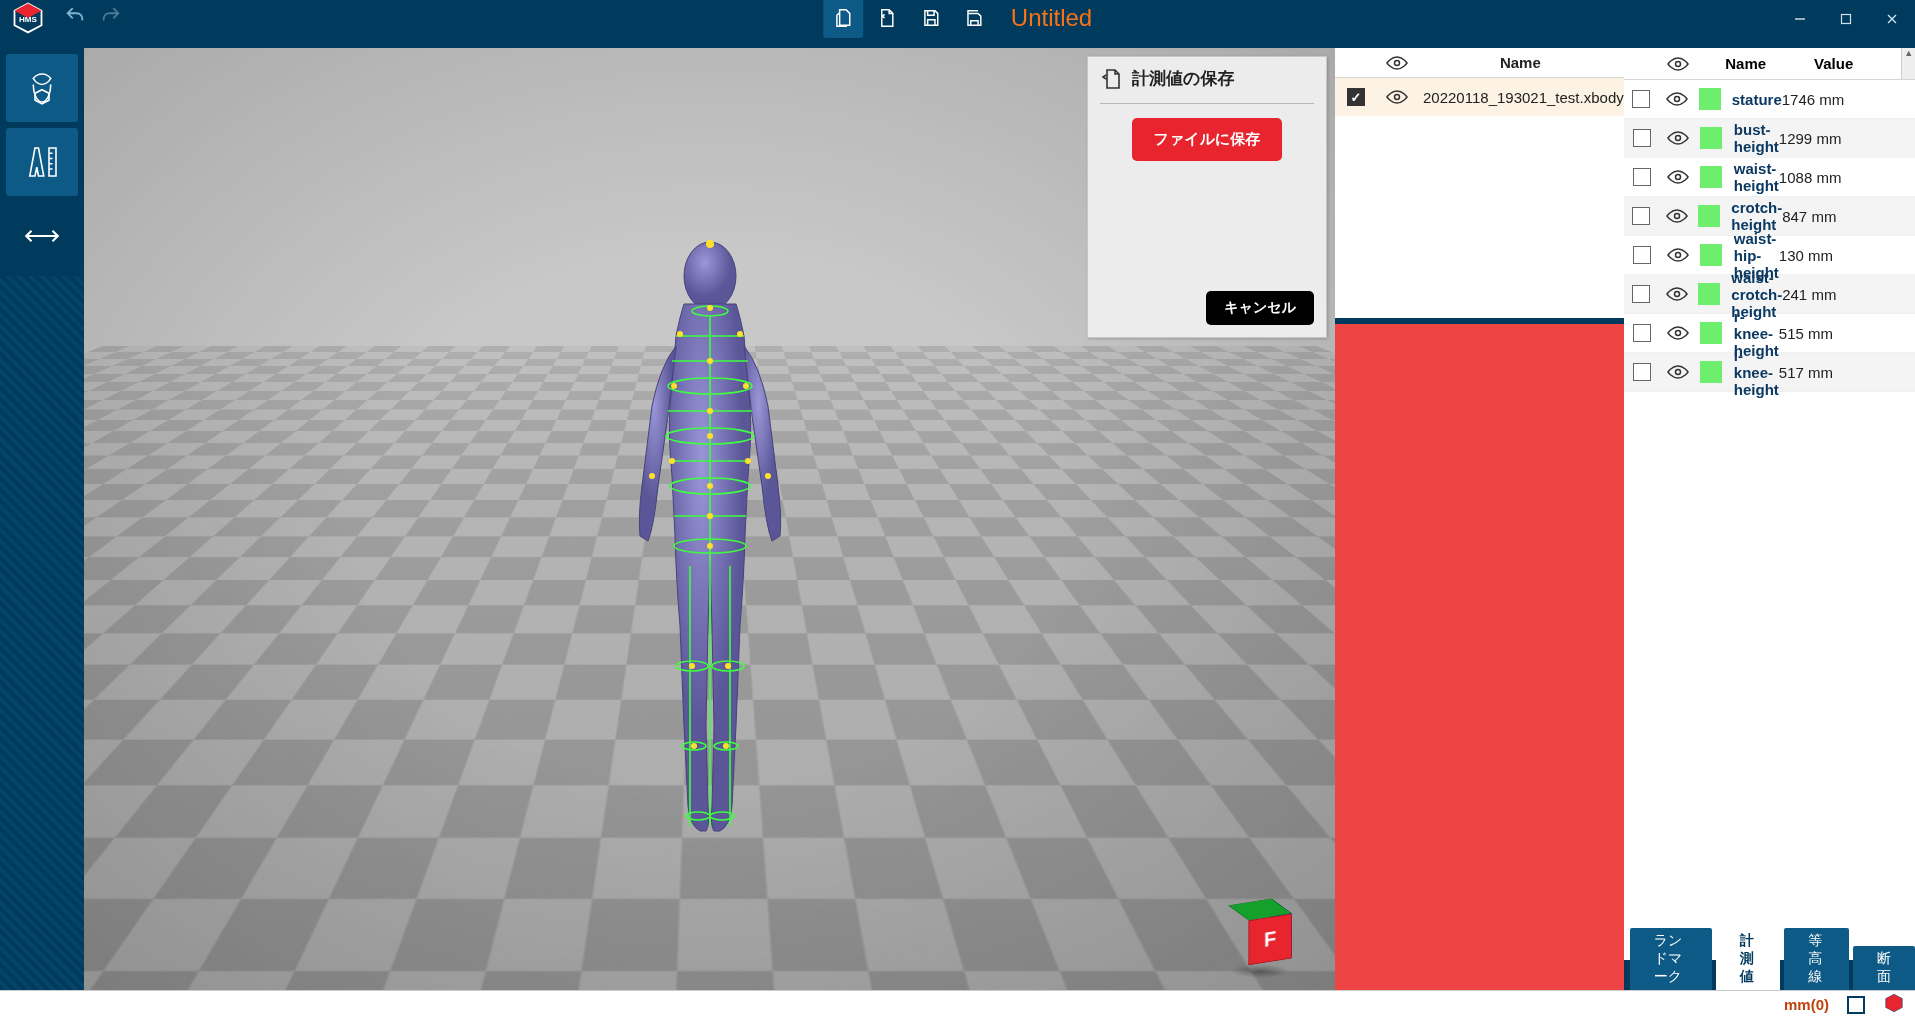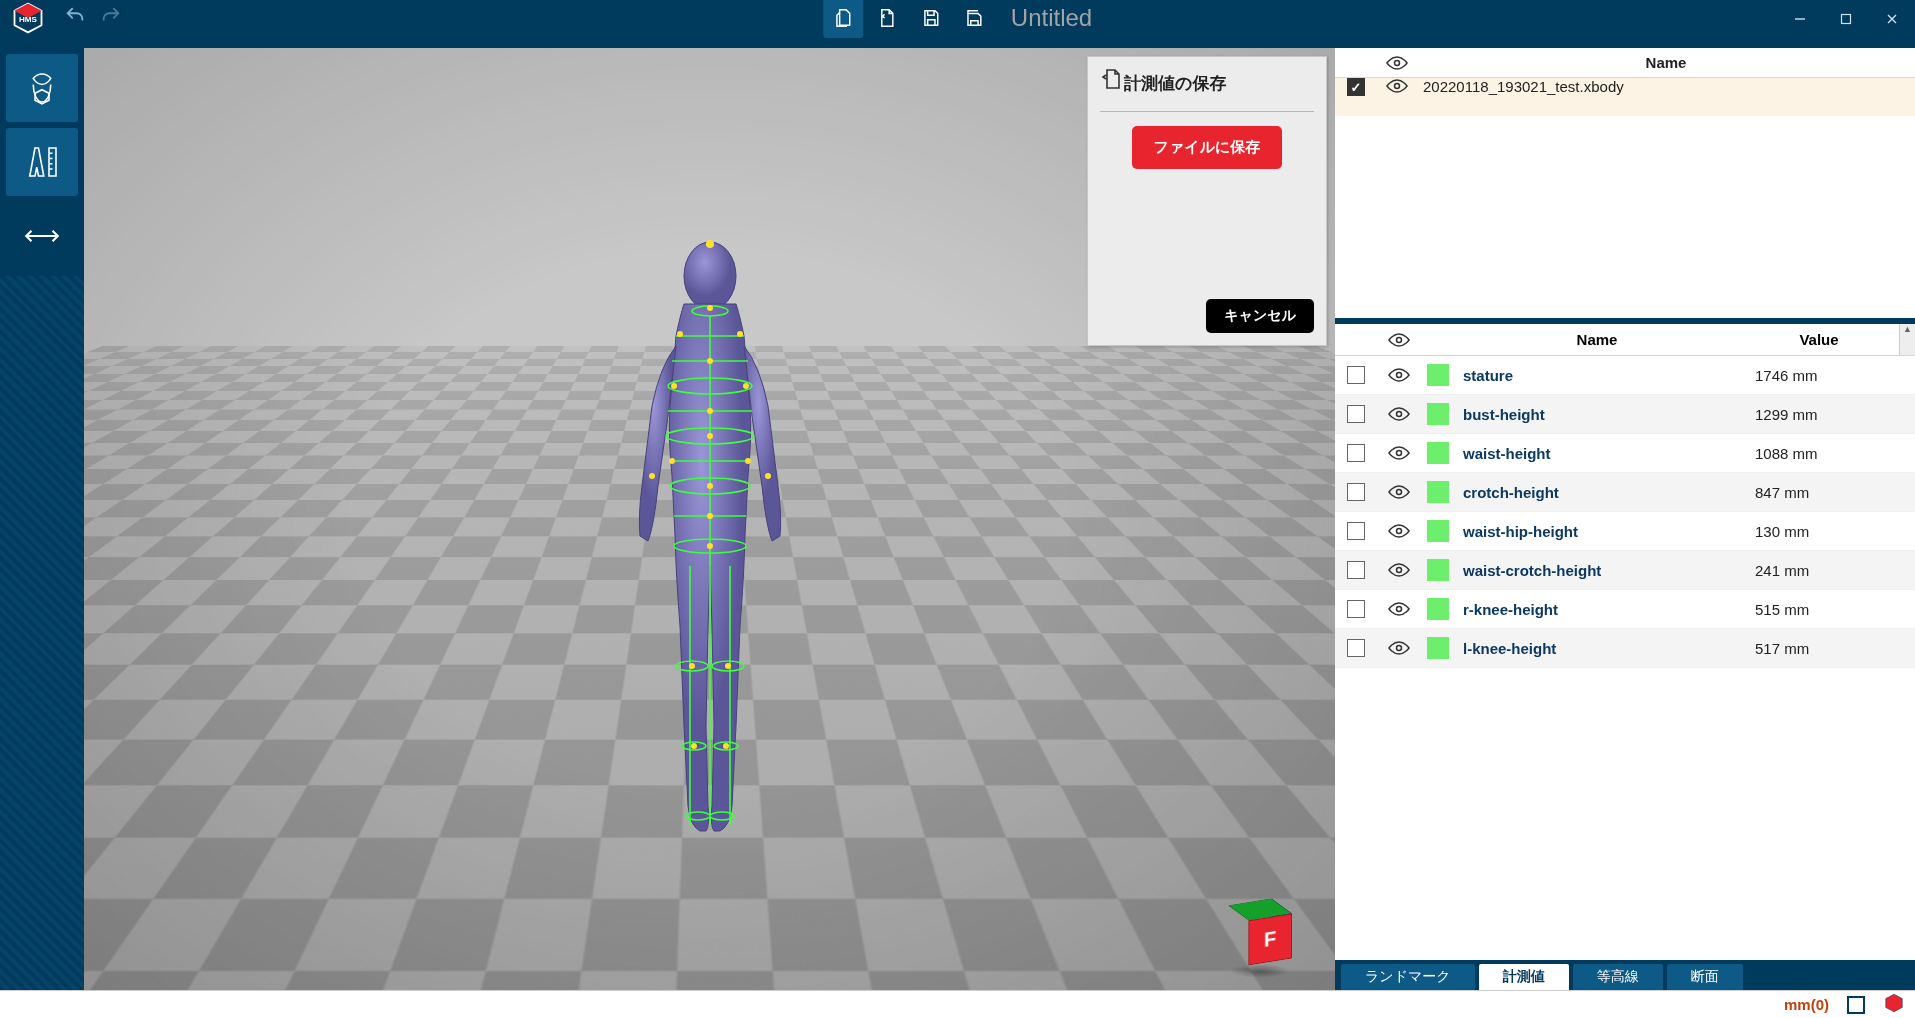--- a/index.html
+++ b/index.html
@@ -7,21 +7,21 @@
 
 
 .titlebar { height: 36px; background: #003a5d; display: flex; align-items: center; position: relative; }
 .titlebar .logo { width: 36px; height: 36px; margin-left: 10px; display: flex; align-items: center; justify-content: center; }
 .titlebar .hist { display: flex; gap: 14px; margin-left: 18px; align-items: center; }
 .titlebar .hist svg { width: 22px; height: 22px; }
 .titlebar .center { position: absolute; left: 50%; transform: translateX(-50%); display: flex; align-items: center; gap: 4px; }
 .titlebar .center .docbtn { width: 40px; height: 40px; display: flex; align-items: center; justify-content: center; border-radius: 3px; }
 .titlebar .center .docbtn.active { background: #0e5a86; }
 .titlebar .center .docbtn svg { width: 22px; height: 22px; stroke: #fff; fill: none; }
-.titlebar .doctitle { color: #a3a3a3; font-size: 24px; font-weight: 500; margin-left: 12px; }
+.titlebar .doctitle { color: #f97316; font-size: 24px; font-weight: 500; margin-left: 12px; }
 .titlebar .winctrl { position: absolute; right: 0; top: 0; display: flex; }
 .titlebar .winctrl .wc { width: 46px; height: 38px; display: flex; align-items: center; justify-content: center; color: #cfe3ee; }
 
 
 .main { position: absolute; top: 48px; left: 0; right: 0; bottom: 28px; display: flex; }
 
 
 .lefttools { width: 84px; background: #003a5d; display: flex; flex-direction: column; padding-top: 6px; }
 .lefttools .tool { width: 72px; height: 68px; margin: 0 auto 6px; display: flex; align-items: center; justify-content: center; border-radius: 3px; }
 .lefttools .tool.active { background: #0e5a86; }
@@ -37,43 +37,43 @@
   background-size: 100% 100%, 56px 56px;
   transform: perspective(900px) rotateX(58deg) scale(2.2);
   transform-origin: center 65%;
   filter: blur(0.2px);
 }
 .vignette { position: absolute; inset: 0; background: radial-gradient(ellipse at center, rgba(255,255,255,0) 40%, rgba(0,0,0,0.15) 100%); }
 .body3d { position: absolute; left: 50%; top: 52%; transform: translate(-50%,-50%); }
 
 
 .dialog { position: absolute; top: 8px; right: 8px; width: 240px; background: #ececec; border: 1px solid #c7c7c7; padding: 10px 12px 12px; box-shadow: 1px 1px 3px rgba(0,0,0,0.2); }
-.dialog .dlg-head { display: flex; align-items: flex-end; padding-bottom: 16px; border-bottom: 1px solid #b8b8b8; margin-bottom: 14px; }
+.dialog .dlg-head { display: flex; align-items: flex-start; gap: 8px; padding-bottom: 8px; border-bottom: 1px solid #b8b8b8; margin-bottom: 14px; }
 .dialog .dlg-head svg { width: 24px; height: 24px; stroke: #333; fill: none; stroke-width: 1.6; }
 .dialog .dlg-title { font-size: 17px; font-weight: 600; color: #222; }
 .dialog .btn-save { display: block; margin: 0 auto 130px auto; background: #e8252e; color: #fff; border: none; padding: 12px 22px; font-size: 15px; font-weight: 600; border-radius: 5px; cursor: pointer; }
 .dialog .btn-cancel { display: block; margin-left: auto; background: #000; color: #fff; border: none; padding: 8px 18px; font-size: 14px; font-weight: 600; border-radius: 5px; cursor: pointer; }
 
 
 .navcube { position: absolute; right: 40px; bottom: 18px; width: 70px; height: 70px; }
 .navcube .shadow { position: absolute; bottom: -6px; left: 50%; transform: translateX(-50%); width: 60px; height: 14px; background: radial-gradient(ellipse, rgba(0,0,0,0.35), transparent 70%); }
 .navcube .cube { width: 48px; height: 48px; position: absolute; left: 11px; top: 6px; transform-style: preserve-3d; transform: rotateX(-20deg) rotateY(25deg); }
 .navcube .face { position: absolute; width: 48px; height: 48px; display: flex; align-items: center; justify-content: center; font-weight: 700; font-size: 22px; color: #fff; border: 1px solid rgba(0,0,0,0.3); }
 .navcube .front { background: #e8252e; transform: translateZ(24px); }
 .navcube .right { background: #1650d8; transform: rotateY(90deg) translateZ(24px); }
 .navcube .top { background: #14a02a; transform: rotateX(90deg) translateZ(24px); }
 
 
-.rightpane { width: 580px; background: #ef4444; display: flex; flex-direction: column; }
+.rightpane { width: 580px; background: #ef4444; display: flex; }
 .filepanel { background: #fff; height: 276px; display: flex; flex-direction: column; border-bottom: 6px solid #003a5d; }
 .filepanel .hdr { display: flex; align-items: center; height: 30px; border-bottom: 1px solid #d5d5d5; background: #fff; }
 .filepanel .hdr .chkcol { width: 42px; }
 .filepanel .hdr .eyecol { width: 40px; display: flex; justify-content: center; }
 .filepanel .hdr .namecol { flex: 1; text-align: center; font-weight: 600; font-size: 15px; color: #222; }
-.filepanel .row { display: flex; align-items: flex-start; height: 38px; background: #fdf3e4; }
+.filepanel .row { display: flex; align-items: center; height: 38px; background: #fdf3e4; }
 .filepanel .row .chkcol { width: 42px; display: flex; justify-content: center; }
 .filepanel .row .eyecol { width: 40px; display: flex; justify-content: center; }
 .filepanel .row .namecol { flex: 1; padding-left: 6px; font-size: 15px; color: #222; }
 .filepanel .filler { flex: 1; background: #fff; }
 
 .measurepanel { background: #fff; flex: 1; display: flex; flex-direction: column; overflow: hidden; }
 .measurepanel .mhdr { display: flex; align-items: center; height: 32px; border-bottom: 1px solid #d5d5d5; position: relative; }
 .measurepanel .mhdr .chkcol { width: 42px; }
 .measurepanel .mhdr .eyecol { width: 44px; display: flex; justify-content: center; }
 .measurepanel .mhdr .swcol { width: 34px; }

